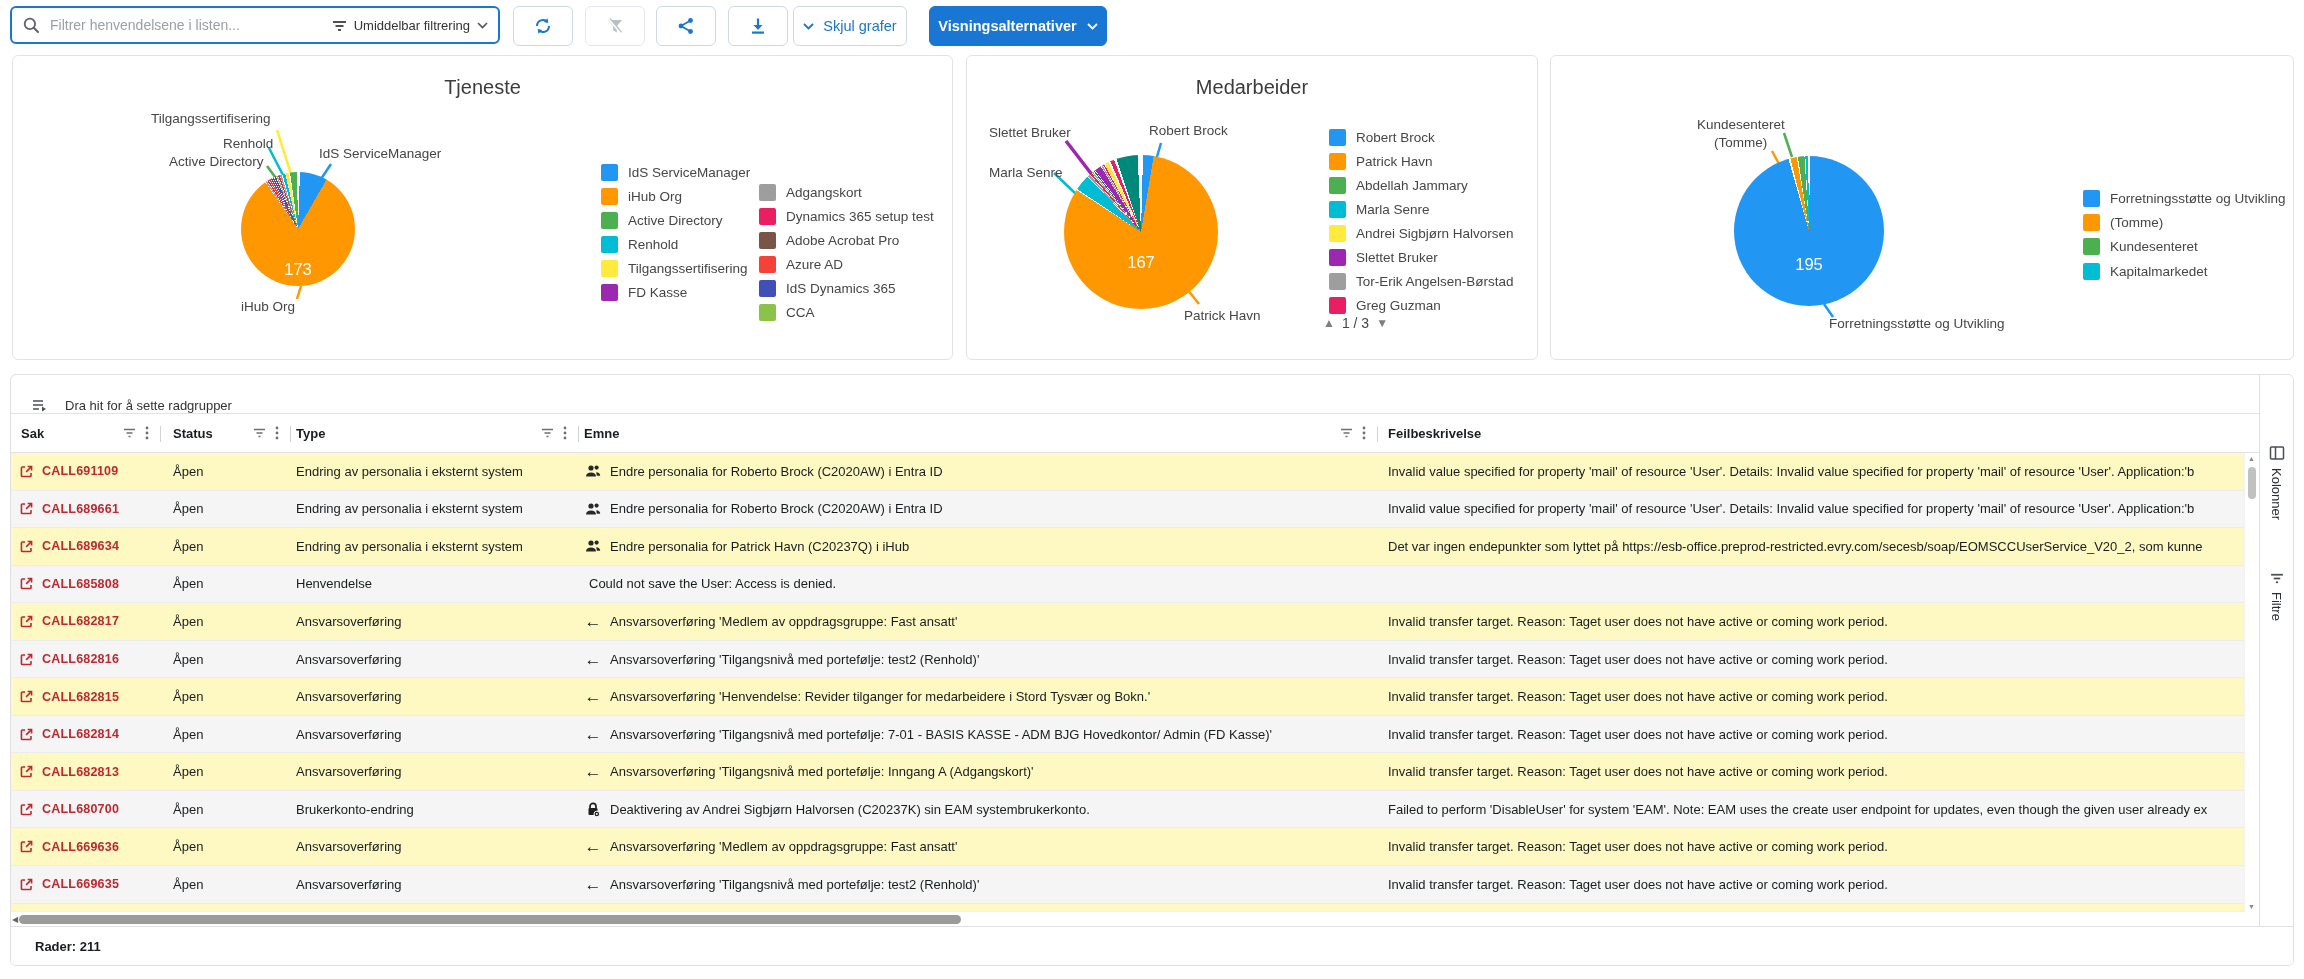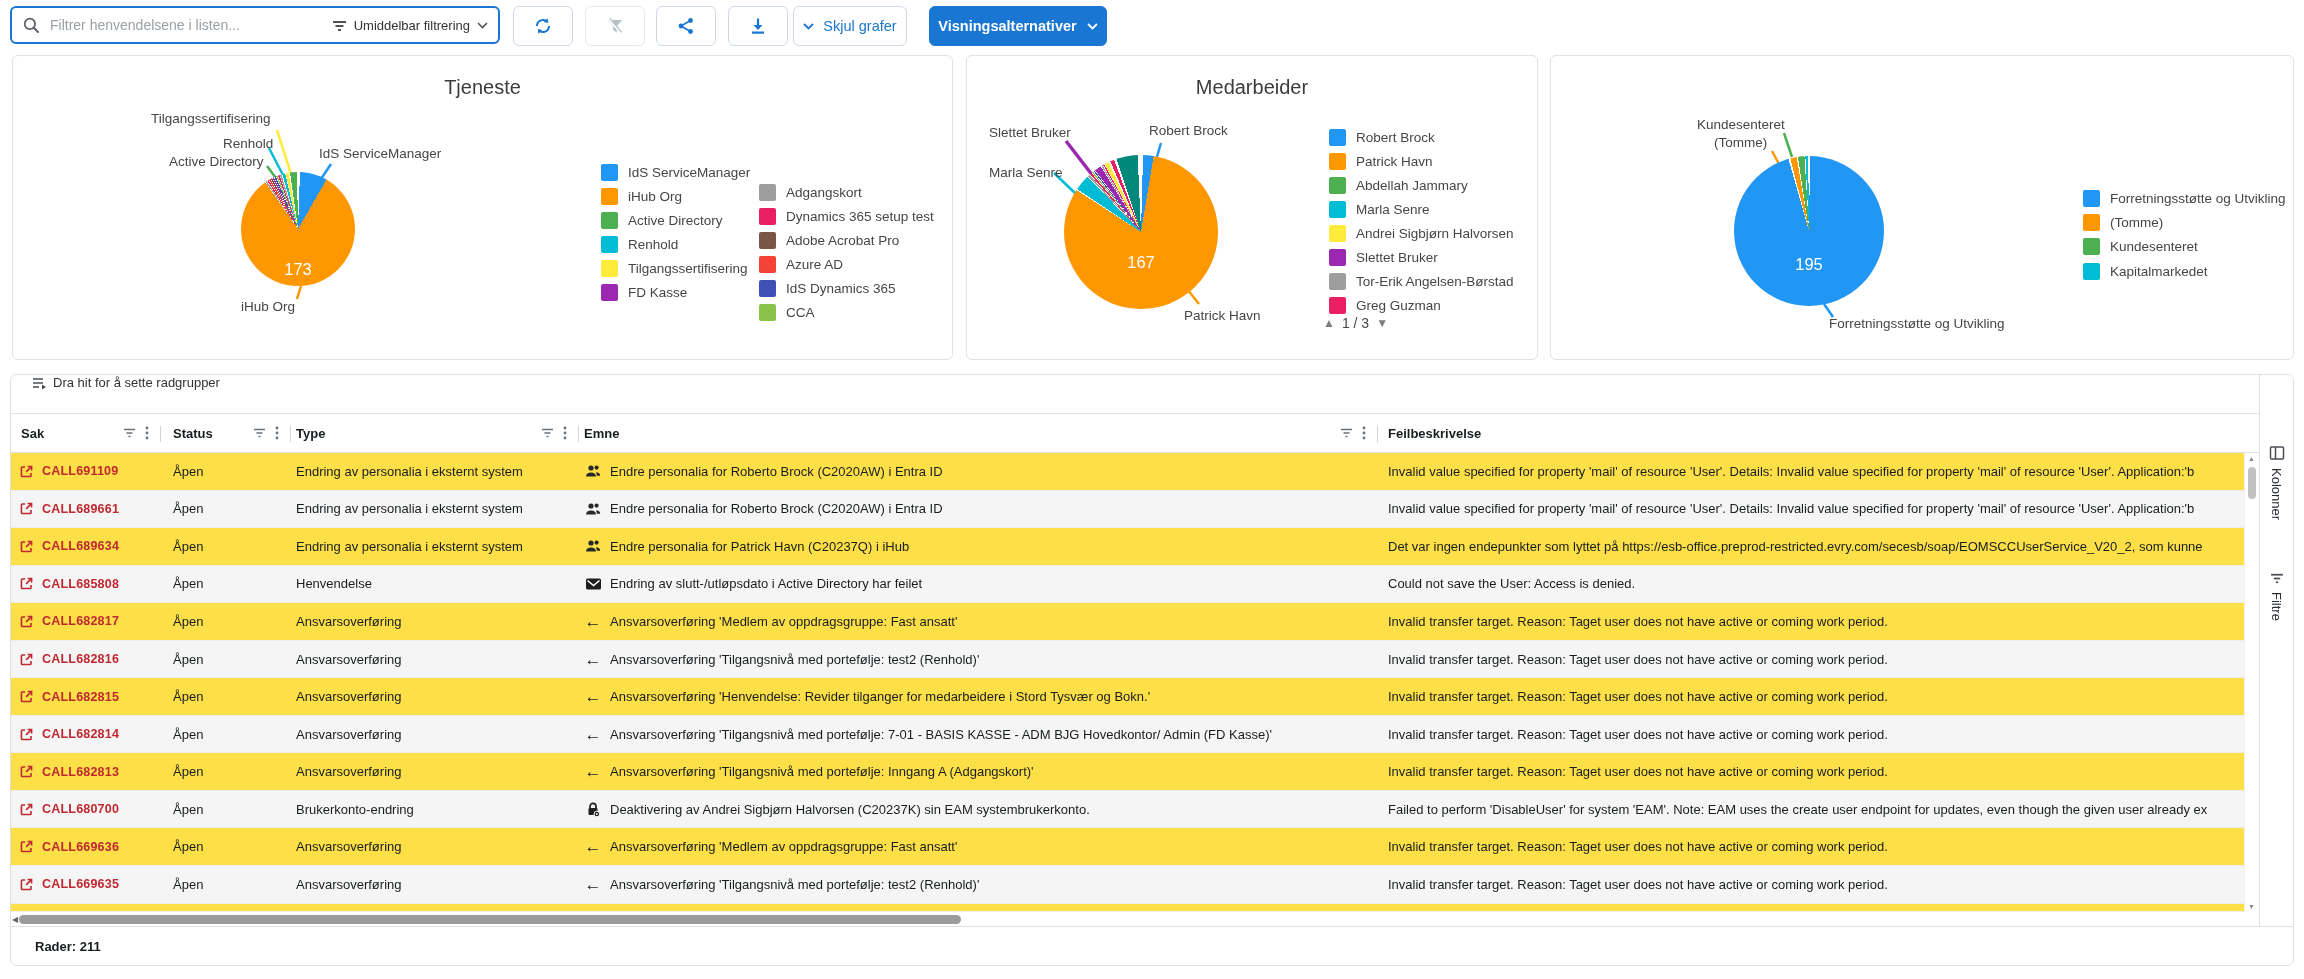--- a/index.html
+++ b/index.html
@@ -35,32 +35,32 @@
   .callout{position:absolute;font-size:13.5px;color:#464646;white-space:nowrap;pointer-events:none;}
   .leader-svg{position:absolute;inset:0;width:100%;height:100%;pointer-events:none;}
   .legend{position:absolute;}
   .legend-col{position:absolute;top:0;}
   .legend-item{display:flex;align-items:center;height:24px;font-size:13.5px;color:#464646;white-space:nowrap;cursor:pointer;}
   .swatch{width:17px;height:17px;border-radius:2px;margin-right:10px;flex:0 0 17px;}
   .pager{position:absolute;display:flex;align-items:center;gap:7px;font-size:14px;color:#464646;}
   .pager .tri{color:#7e7e7e;font-size:12px;cursor:pointer;}
   
   .grid-card{position:absolute;left:10px;top:374px;width:2284px;height:592px;border:1px solid #e0e0e0;border-radius:6px;background:#fff;box-sizing:border-box;overflow:hidden;}
-  .group-bar{height:38px;border-bottom:1px solid #e3e3e3;display:flex;align-items:flex-start;padding-left:20px;gap:6px;font-size:13px;color:#333;}
+  .group-bar{height:38px;border-bottom:1px solid #e3e3e3;display:flex;align-items:flex-end;padding-left:20px;gap:18px;font-size:13px;color:#333;}
   .header-row{height:39px;border-bottom:1px solid #dde2e6;display:flex;font-weight:700;font-size:13px;color:#181d1f;padding-right:48px;box-sizing:border-box;}
   .hcell{display:flex;align-items:center;box-sizing:border-box;position:relative;cursor:pointer;}
   .hcell .icons{margin-left:auto;display:flex;align-items:center;gap:9px;padding-right:12px;}
   .hcell:not(.no-sep)::after{content:'';position:absolute;right:0;top:12px;height:16px;width:1px;background:#cfd4d9;}
   .h-sak{width:150px;padding-left:10px;}
   .h-status{width:130px;padding-left:12px;}
   .h-type{width:288px;padding-left:5px;}
   .h-emne{width:799px;padding-left:5px;}
   .h-feil{flex:1;padding-left:10px;}
   .rows{position:absolute;top:78px;bottom:53px;left:0;right:48px;overflow:hidden;}
-  .row{height:37.55px;display:flex;align-items:center;border-bottom:1px solid #ececec;font-size:13px;color:#181d1f;box-sizing:border-box;background:#fde047;}
+  .row{height:37.55px;display:flex;align-items:center;border-bottom:1px solid #ececec;font-size:13px;color:#181d1f;box-sizing:border-box;background:#fef9c3;}
   .row:nth-child(even){background:#f5f5f5;}
   .cell{white-space:nowrap;overflow:hidden;box-sizing:border-box;}
   .c-sak{width:150px;padding-left:8px;display:flex;align-items:center;gap:8px;}
   .c-status{width:130px;padding-left:12px;}
   .c-type{width:288px;padding-left:5px;}
   .c-emne{width:799px;padding-left:5px;display:flex;align-items:center;gap:8px;}
   .c-feil{flex:1;padding-left:10px;}
   .sak-link{color:#c02830;font-weight:700;font-size:12.5px;text-decoration:none;cursor:pointer;letter-spacing:.2px;}
   .emne-ic{display:inline-flex;width:18px;justify-content:center;flex:0 0 18px;}
   .arrow-ch{font-size:17px;line-height:1;font-weight:600;}
@@ -515,29 +515,20 @@
         <svg width="15" height="15" viewBox="0 0 16 16">
                 <path d="M6.5 3.2H3.6a1 1 0 0 0-1 1v8.2a1 1 0 0 0 1 1h8.2a1 1 0 0 0 1-1V9.5" fill="none" stroke="#c02830" stroke-width="1.7"></path>
                 <path d="M9.2 2.6h4.2v4.2" fill="none" stroke="#c02830" stroke-width="1.7"></path>
                 <line x1="13.2" y1="2.8" x2="7.6" y2="8.4" stroke="#c02830" stroke-width="1.7"></line>
               </svg>
       </span>
       <a class="sak-link">CALL685808</a>
     </div>
     <div class="cell c-status">Åpen</div>
     <div class="cell c-type">Henvendelse</div>
-    <div class="cell c-emne">
-      <span class="emne-ic">
-              <svg width="17" height="14" viewBox="0 0 17 14">
-                <rect x="1" y="1.5" width="15" height="11" rx="1.6" fill="#1c1e20"></rect>
-                <polyline points="2.5,3.5 8.5,8.5 14.5,3.5" fill="none" stroke="#fff" stroke-width="1.6"></polyline>
-              </svg>
-            </span>
-      <span class="emne-text">Endring av slutt-/utløpsdato i Active Directory har feilet</span>
-    </div>
     <div class="cell c-feil">Could not save the User: Access is denied.</div>
   </div>
 
   <div class="row">
     <div class="cell c-sak">
       <span class="sak-ic">
         <svg width="15" height="15" viewBox="0 0 16 16">
                 <path d="M6.5 3.2H3.6a1 1 0 0 0-1 1v8.2a1 1 0 0 0 1 1h8.2a1 1 0 0 0 1-1V9.5" fill="none" stroke="#c02830" stroke-width="1.7"></path>
                 <path d="M9.2 2.6h4.2v4.2" fill="none" stroke="#c02830" stroke-width="1.7"></path>
                 <line x1="13.2" y1="2.8" x2="7.6" y2="8.4" stroke="#c02830" stroke-width="1.7"></line>

